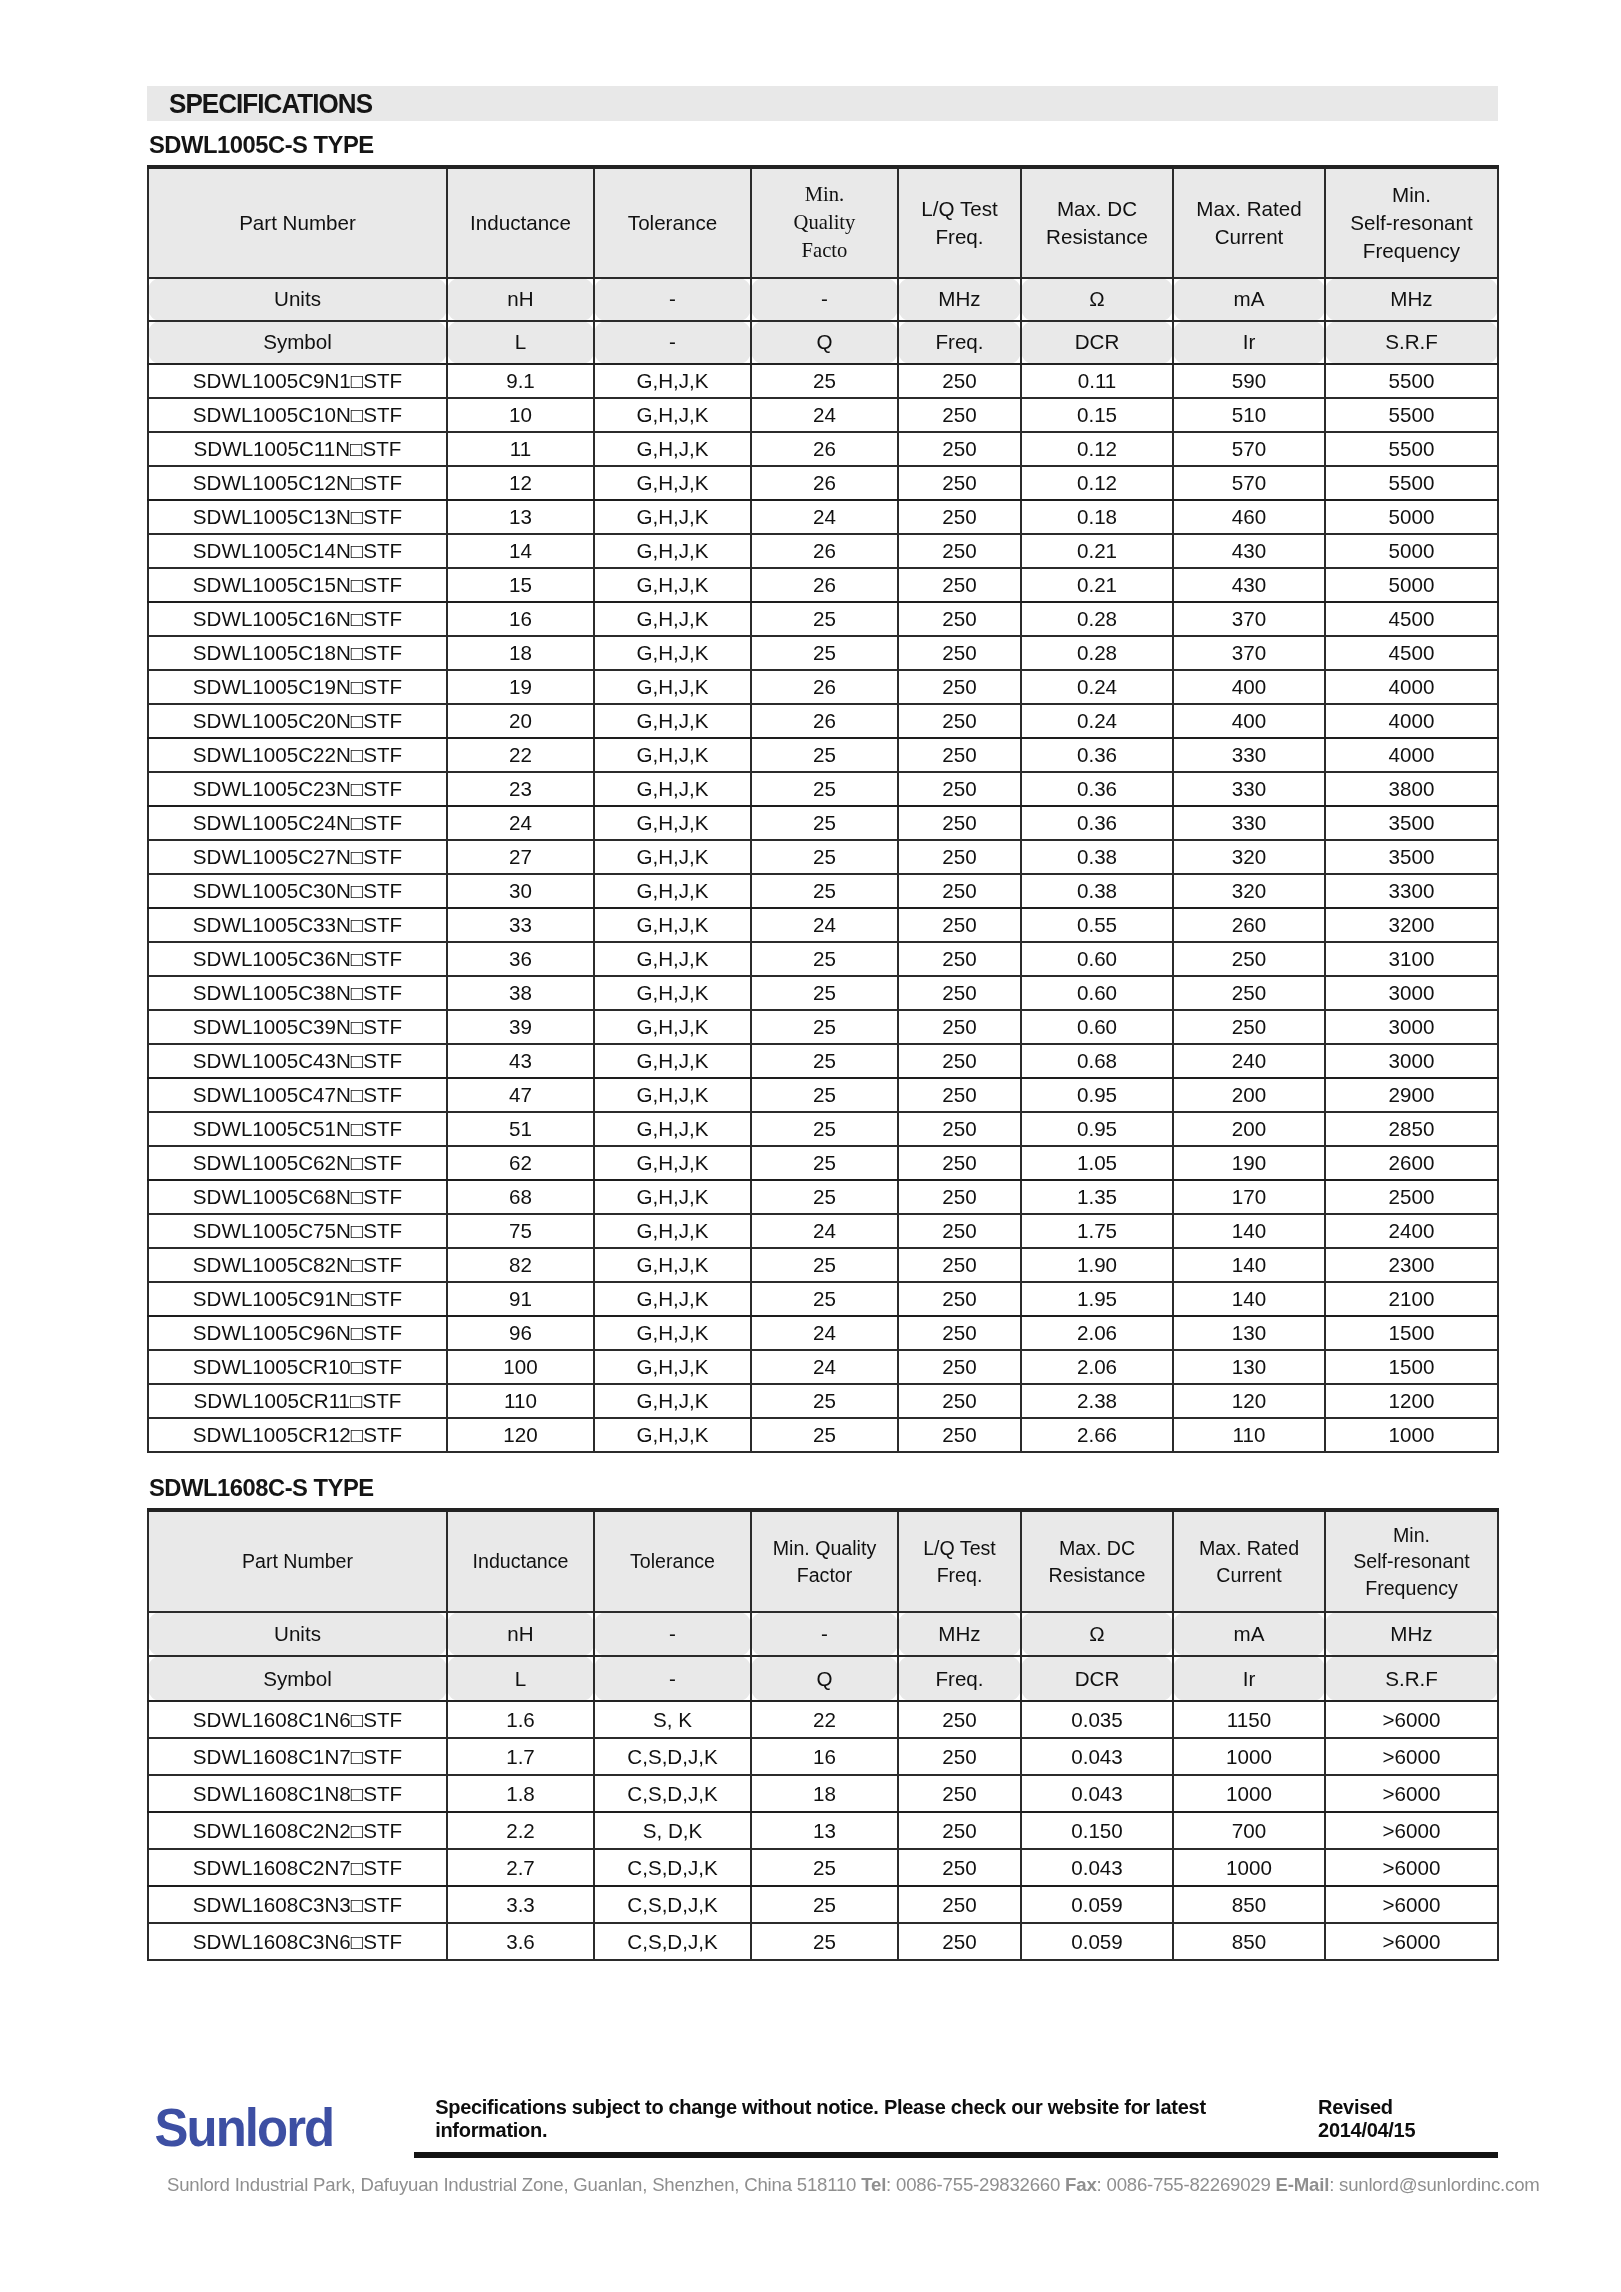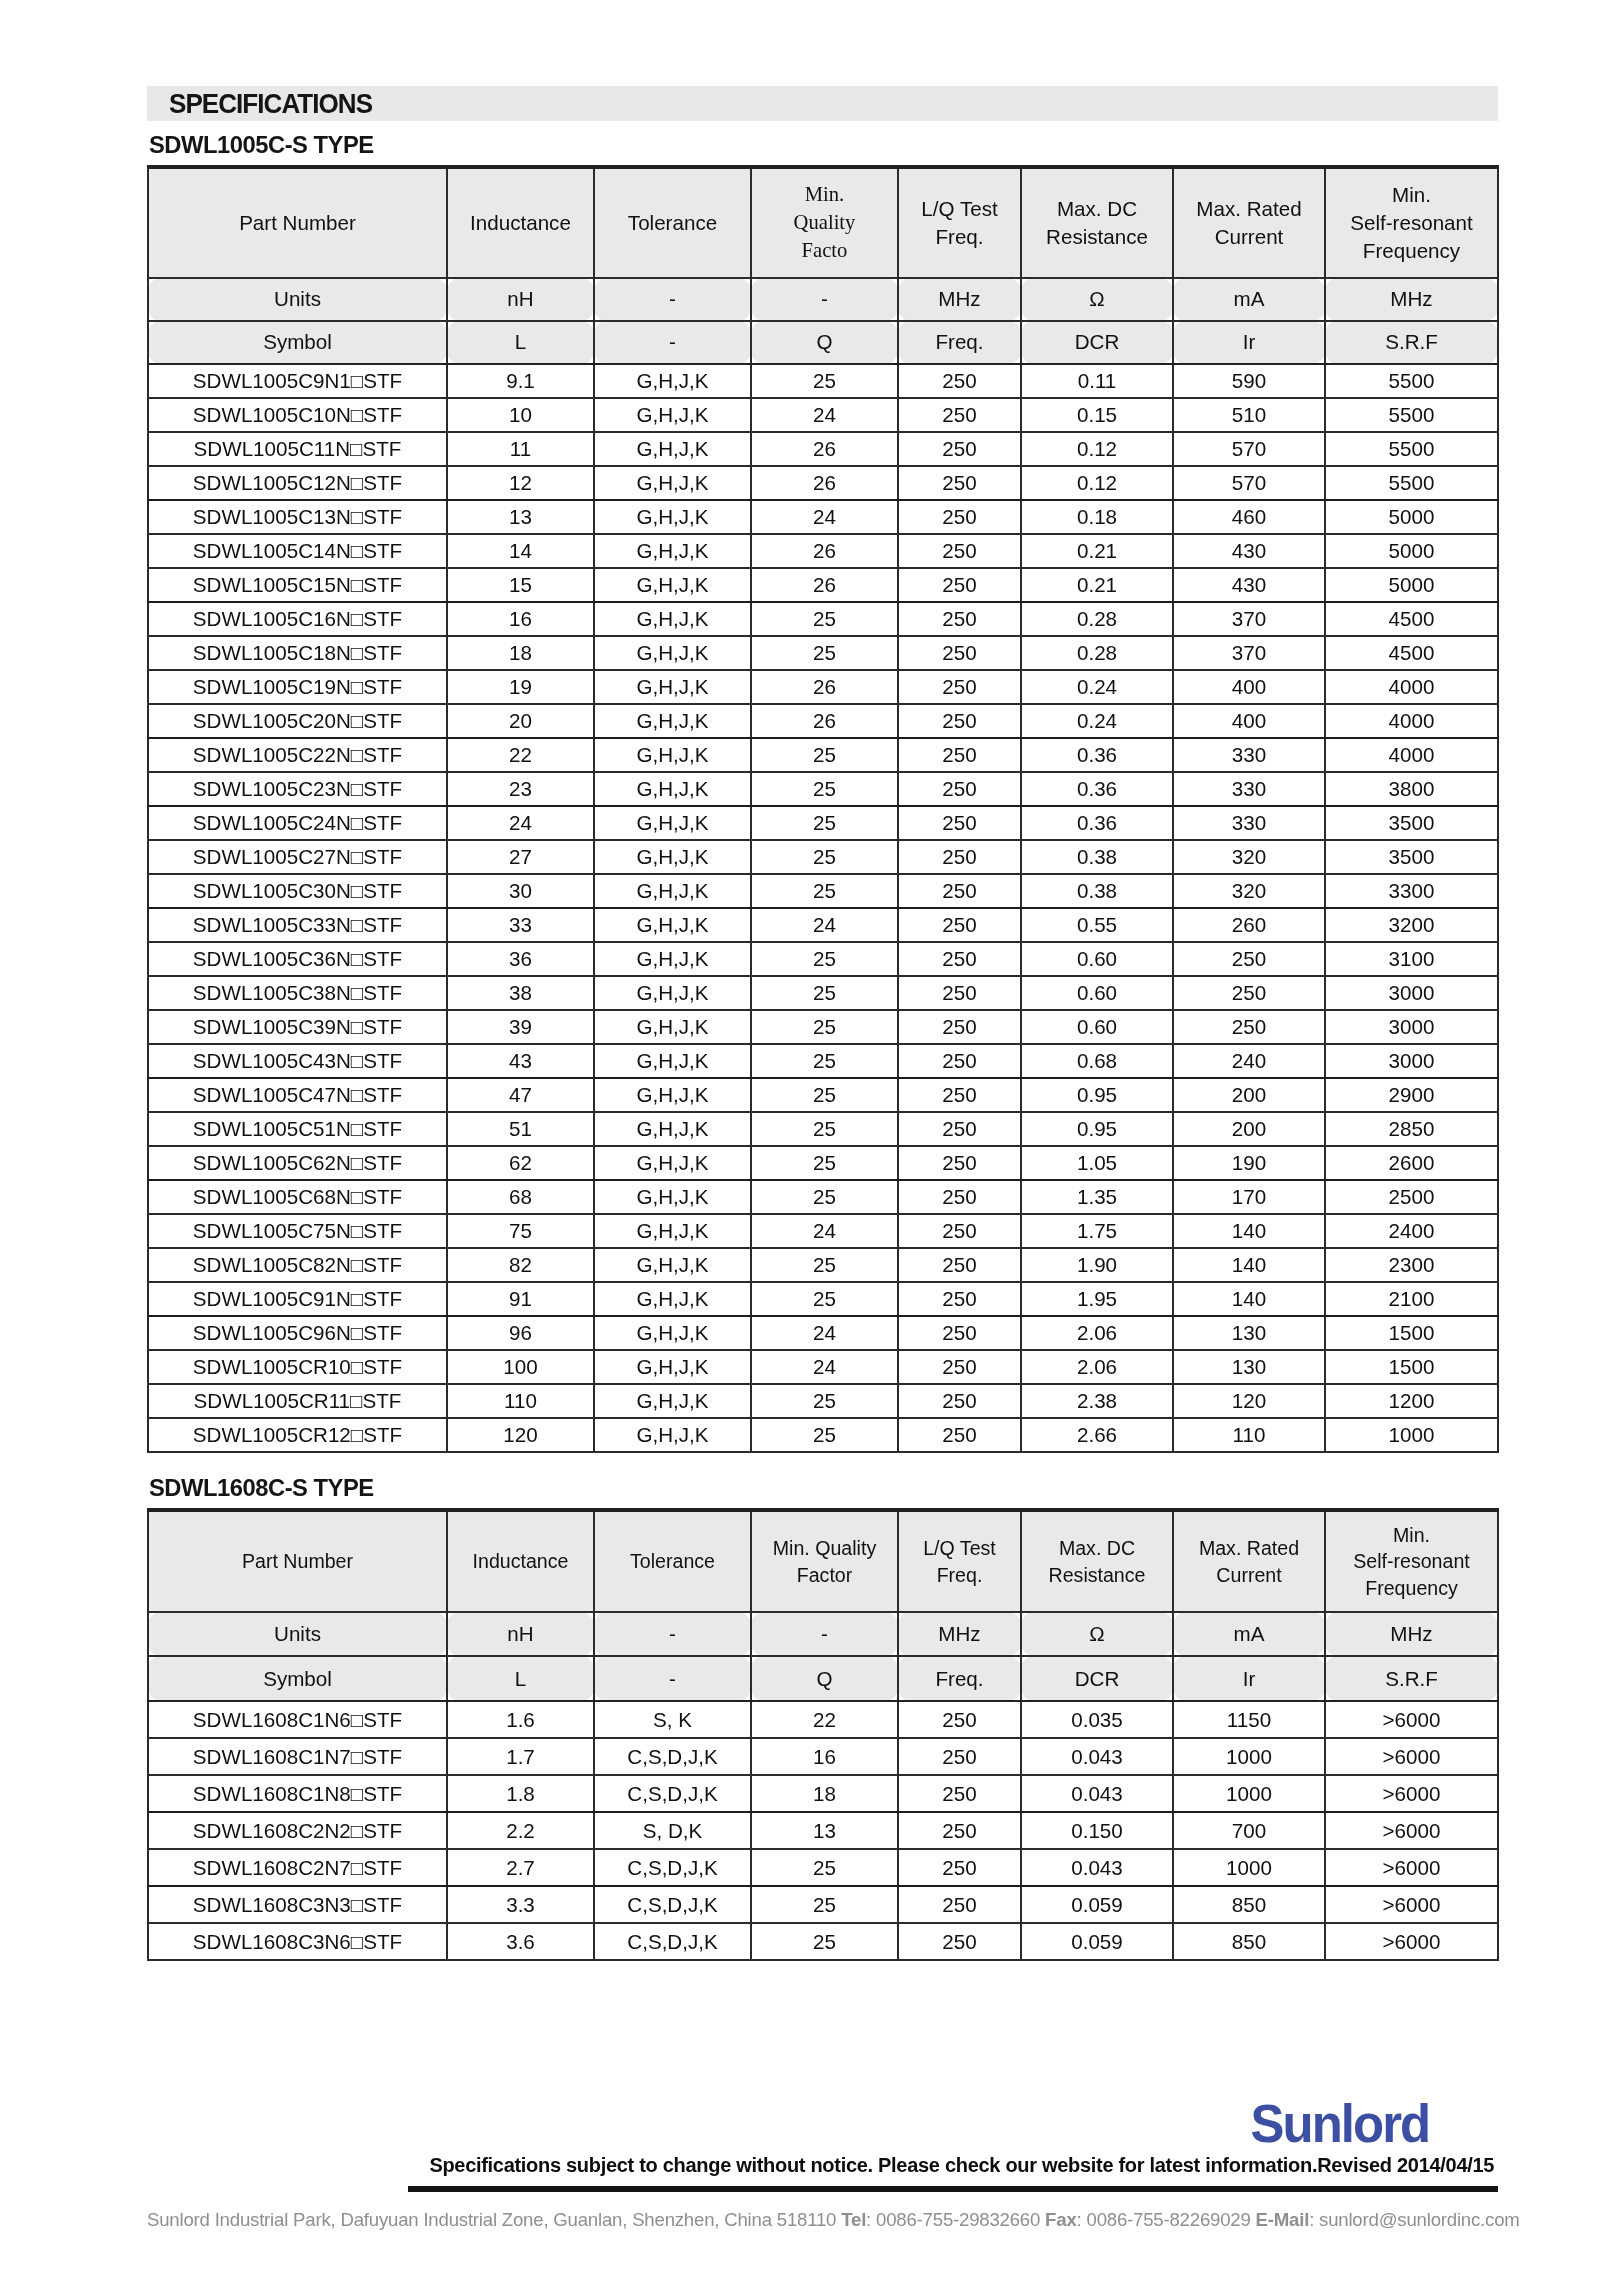--- a/index.html
+++ b/index.html
@@ -58,38 +58,39 @@
   .t0 .urow{height:43px;}
   .t0 .srow{height:43px;}
   .t0 tbody tr{height:34px;}
   .t1 .hrow{height:102px;}
   .t1 .urow{height:44px;}
   .t1 .srow{height:45px;}
   .t1 tbody tr{height:37px;}
   .t1 .hrow th{font-size:19.6px;}
   
   .footer{position:absolute;left:147px;top:2096px;width:1351px;}
-  .footer-row{display:flex;align-items:flex-end;flex-direction:column;}
+  .footer-row{display:flex;align-items:flex-end;}
   .logo{
     font-size:53px;font-weight:bold;letter-spacing:-2px;
     color:#3d4fa3;line-height:1.05;
     padding:0 0 2px 7.8px;width:247px;flex:0 0 auto;
     transform:scaleX(.96);transform-origin:left bottom;
   }
   .notice-block{flex:1 1 auto;margin-left:11.8px;}
   .notice-line{
     display:flex;justify-content:space-between;align-items:baseline;
     font-size:20px;font-weight:bold;color:#0d0d0d;
     padding:0 3.9px 9.8px 21.6px;letter-spacing:-0.3px;
   }
   .rule{height:5.9px;background:#141414;width:100%;}
   .address-line{
     margin-top:16.7px;text-align:center;
     font-size:18.6px;color:#8f8f8f;letter-spacing:-0.2px;
     white-space:nowrap;
+    margin-left:20px;
   }
   .address-line b{color:#8f8f8f;}
 </style>
 </head>
 <body>
 
 <div class="page">
   <div class="content">
 
     <div class="spec-bar">

